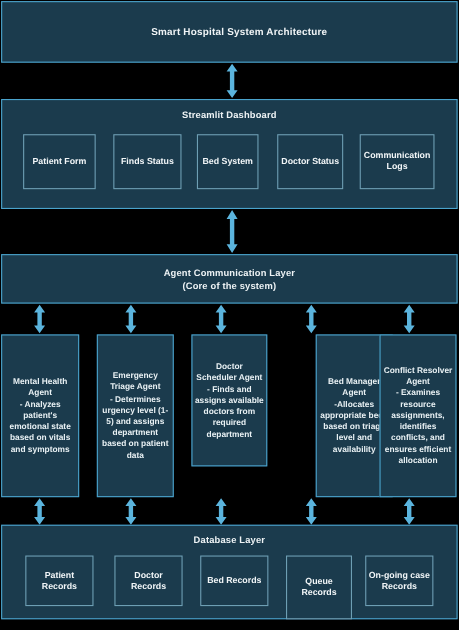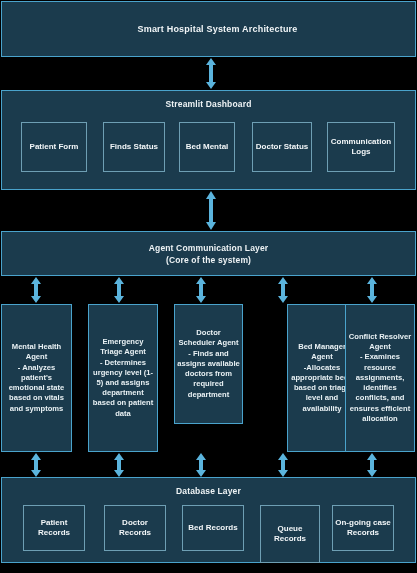--- a/index.html
+++ b/index.html
@@ -108,21 +108,21 @@
       <path d="M7 1 L12 8 L9 8 L9 25 L12 25 L7 32 L2 25 L5 25 L5 8 L2 8 Z" fill="#5bb4dd"></path>
     </svg>
   </div>
 
   <div class="panel" style="left:1px; top:90px; width:415px; height:100px;">
     <div class="panel-title" style="top:8px;">Streamlit Dashboard</div>
   </div>
 
   <div class="card" style="left:21px; top:122px; width:66px; height:50px;">Patient Form</div>
   <div class="card" style="left:103px; top:122px; width:62px; height:50px;">Finds Status</div>
-  <div class="card" style="left:179px; top:122px; width:56px; height:50px;">Bed Mental</div>
+  <div class="card" style="left:179px; top:122px; width:56px; height:50px;">Bed System</div>
   <div class="card" style="left:252px; top:122px; width:60px; height:50px;">Doctor Status</div>
   <div class="card" style="left:327px; top:122px; width:68px; height:50px;">Communication Logs</div>
 
   <div class="arrow" style="left:204px; top:190px; height:41px;">
     <svg viewBox="0 0 14 41" preserveAspectRatio="none">
       <path d="M7 1 L12 9 L9 9 L9 32 L12 32 L7 40 L2 32 L5 32 L5 9 L2 9 Z" fill="#5bb4dd"></path>
     </svg>
   </div>
 
   <div class="panel" style="left:1px; top:231px; width:415px; height:45px;">

